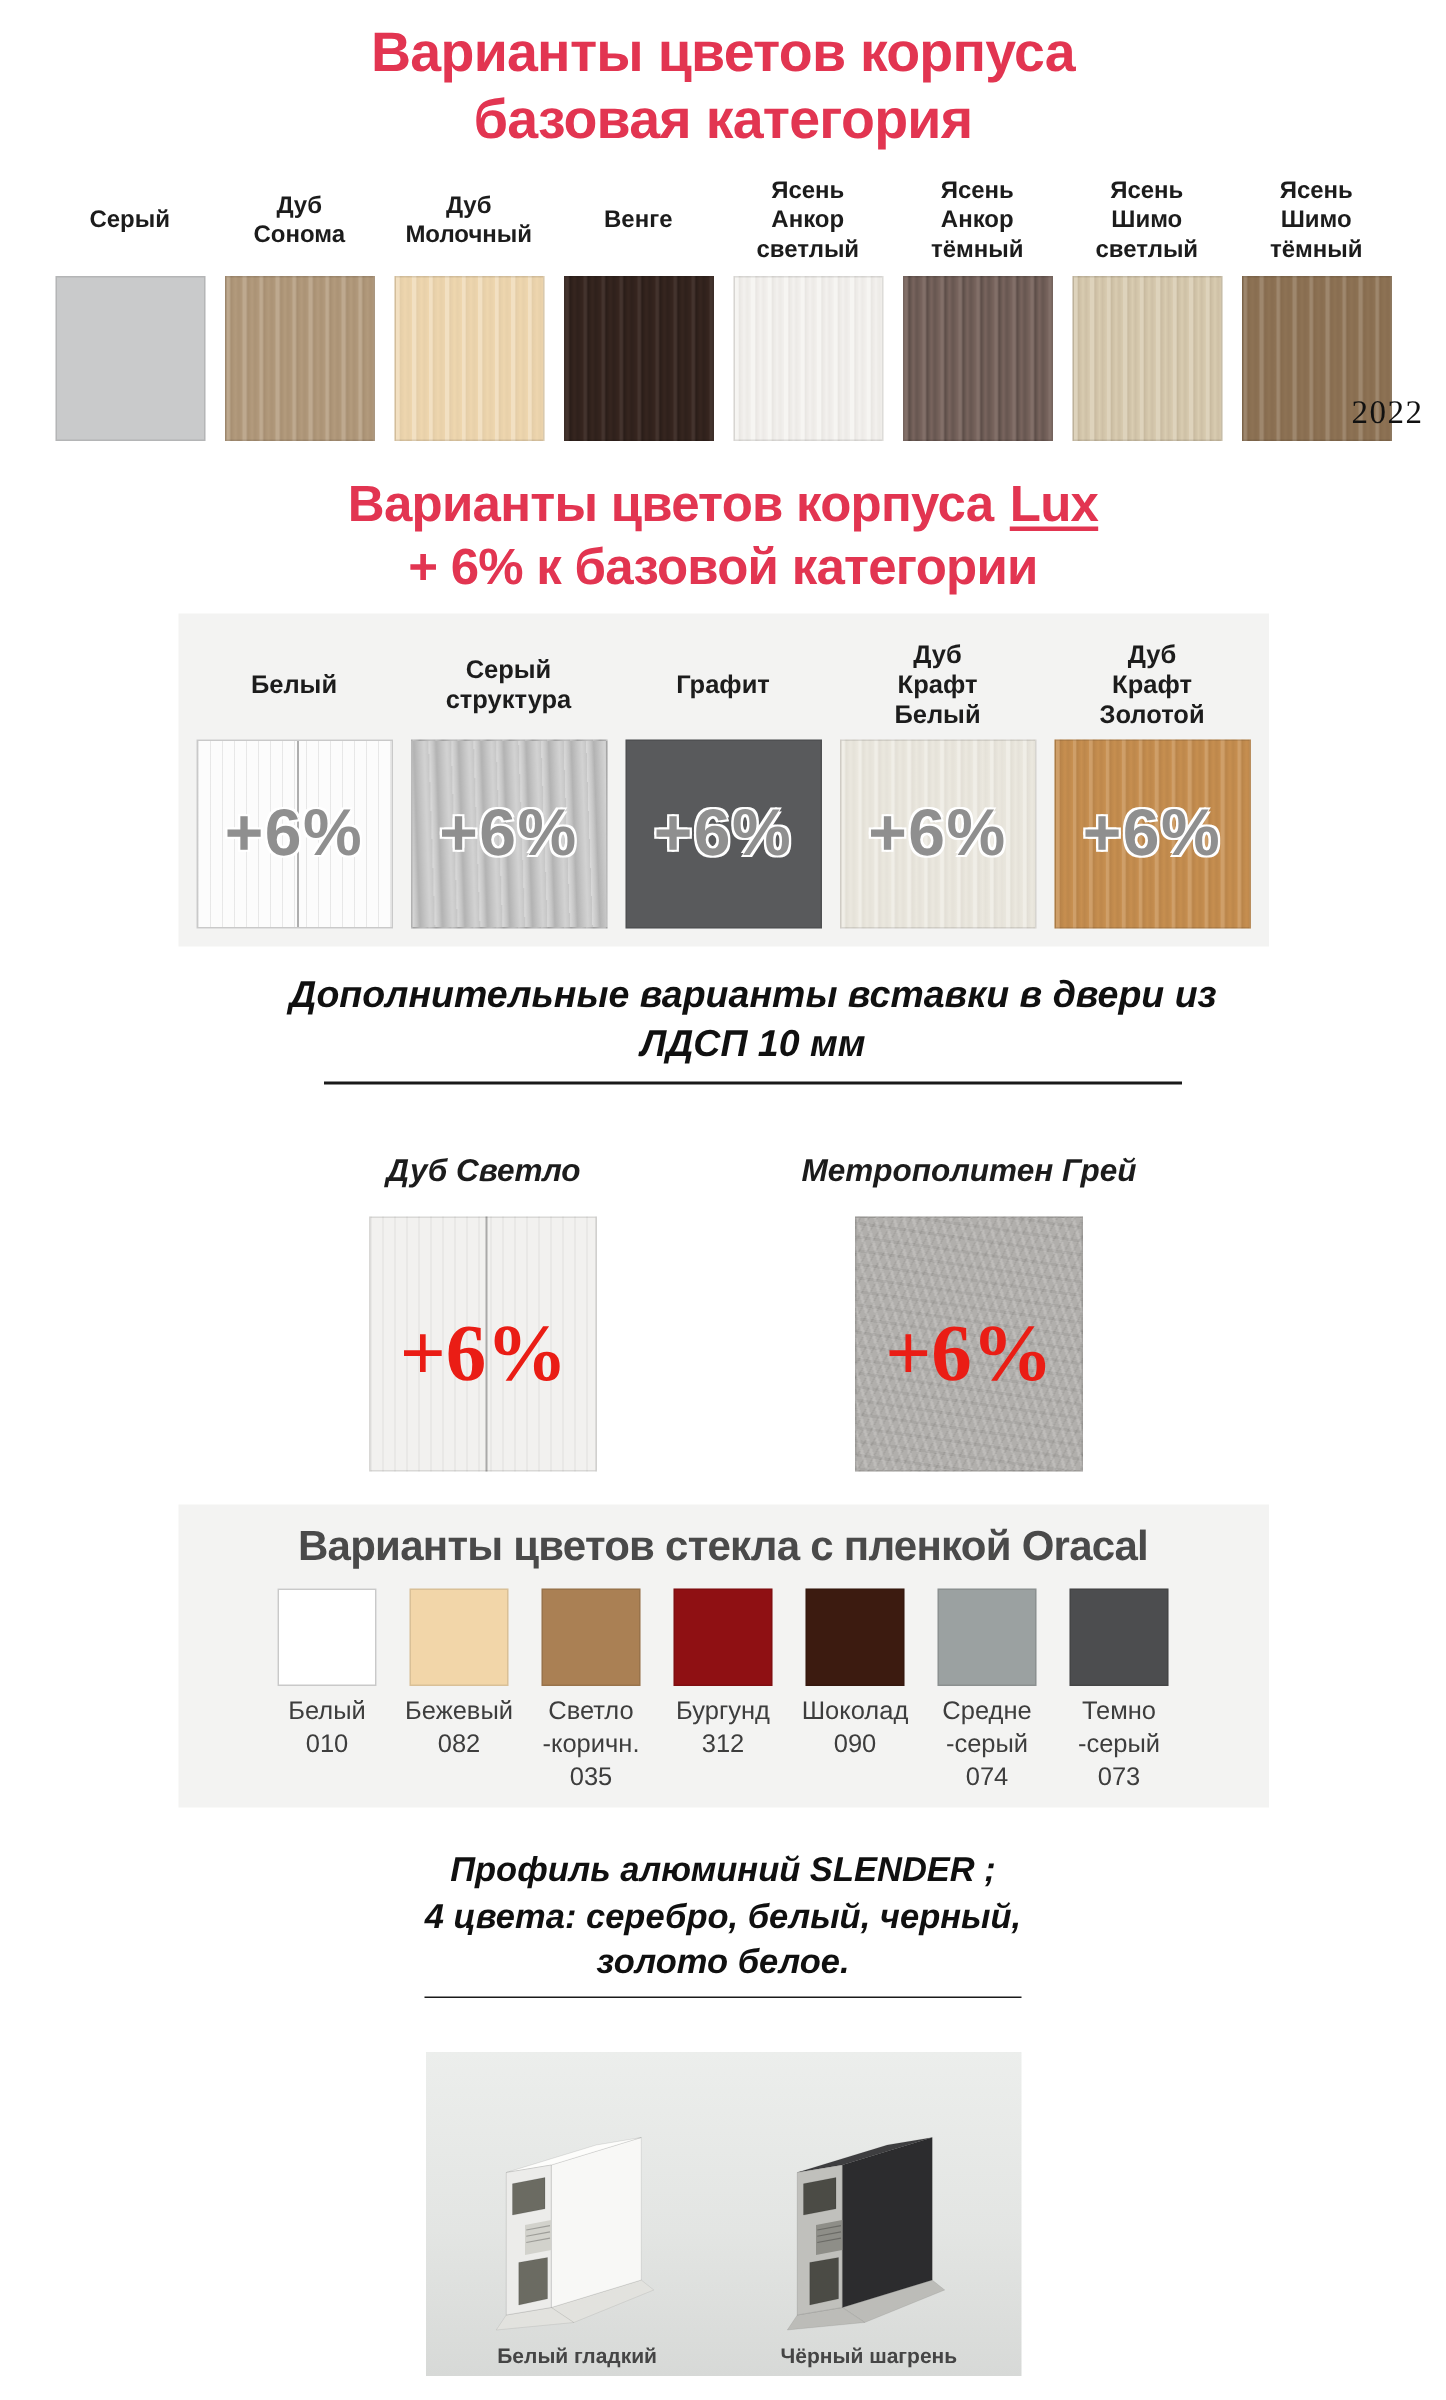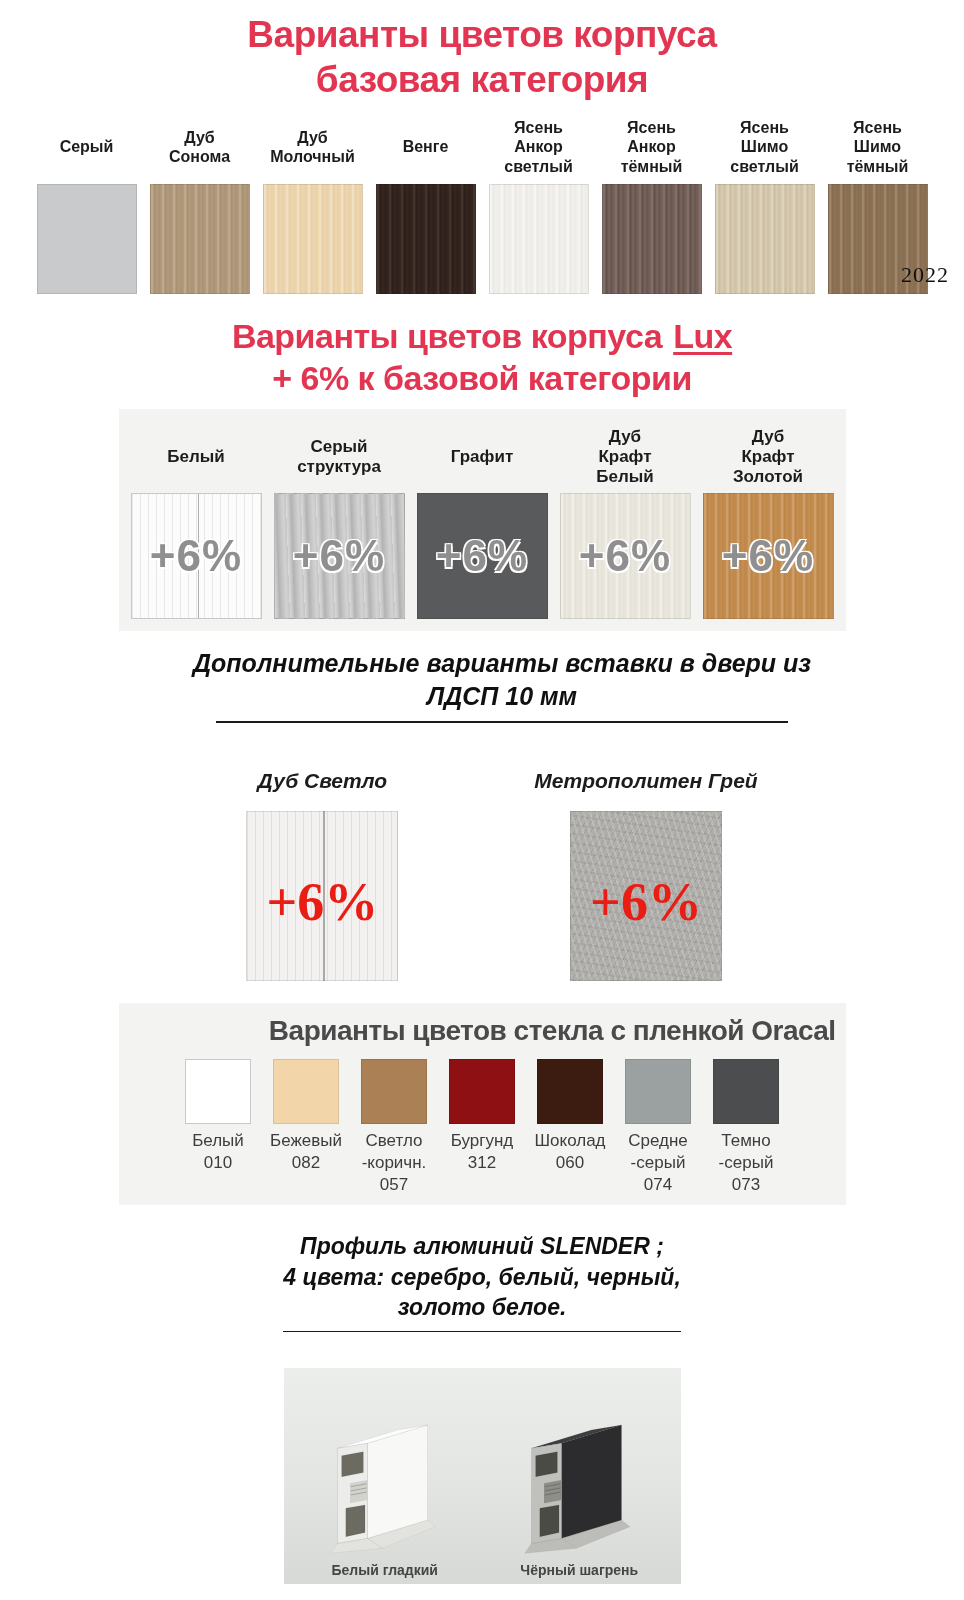--- a/index.html
+++ b/index.html
@@ -67,21 +67,21 @@
   .pct-red{
     font-family:"Liberation Serif", serif;font-weight:700;
     font-size:54px;color:#ea1d15;transform:translateY(6px);
   }
 
   
   .s4{margin-top:22px;}
   .panel-oracal{padding:12px 10px 10px 10px;}
   .oracal-title{
     color:#4a4a4a;font-weight:700;font-size:28px;letter-spacing:-0.5px;
-    text-align:right;margin:0 0 12px 0;
+    text-align:center;margin:0 0 12px 0;
   }
   .row-oracal{gap:0;}
   .col-oracal{width:88px;}
   .sw-oracal{width:66px;height:65px;}
   .lbl-oracal{font-weight:400;color:#3d3d3d;font-size:17px;line-height:1.28;margin-top:6px;align-items:flex-start;height:auto;}
 
   
   .s5{margin-top:26px;position:relative;}
   .s5-title{font-size:23px;}
   .s5 .rule{width:398px;border-top-width:1.5px;}
@@ -272,31 +272,31 @@
       </div>
       <div class="col col-oracal">
         <div class="sw sw-oracal" style="background-color: rgb(242, 214, 169);"></div>
         <div class="lbl lbl-oracal">Бежевый
 082</div>
       </div>
       <div class="col col-oracal">
         <div class="sw sw-oracal" style="background-color: rgb(170, 128, 84);"></div>
         <div class="lbl lbl-oracal">Светло
 -коричн.
-057</div>
+035</div>
       </div>
       <div class="col col-oracal">
         <div class="sw sw-oracal" style="background-color: rgb(143, 16, 19);"></div>
         <div class="lbl lbl-oracal">Бургунд
 312</div>
       </div>
       <div class="col col-oracal">
         <div class="sw sw-oracal" style="background-color: rgb(60, 27, 16);"></div>
         <div class="lbl lbl-oracal">Шоколад
-060</div>
+090</div>
       </div>
       <div class="col col-oracal">
         <div class="sw sw-oracal" style="background-color: rgb(155, 161, 161);"></div>
         <div class="lbl lbl-oracal">Средне
 -серый
 074</div>
       </div>
       <div class="col col-oracal">
         <div class="sw sw-oracal" style="background-color: rgb(76, 77, 79);"></div>
         <div class="lbl lbl-oracal">Темно

